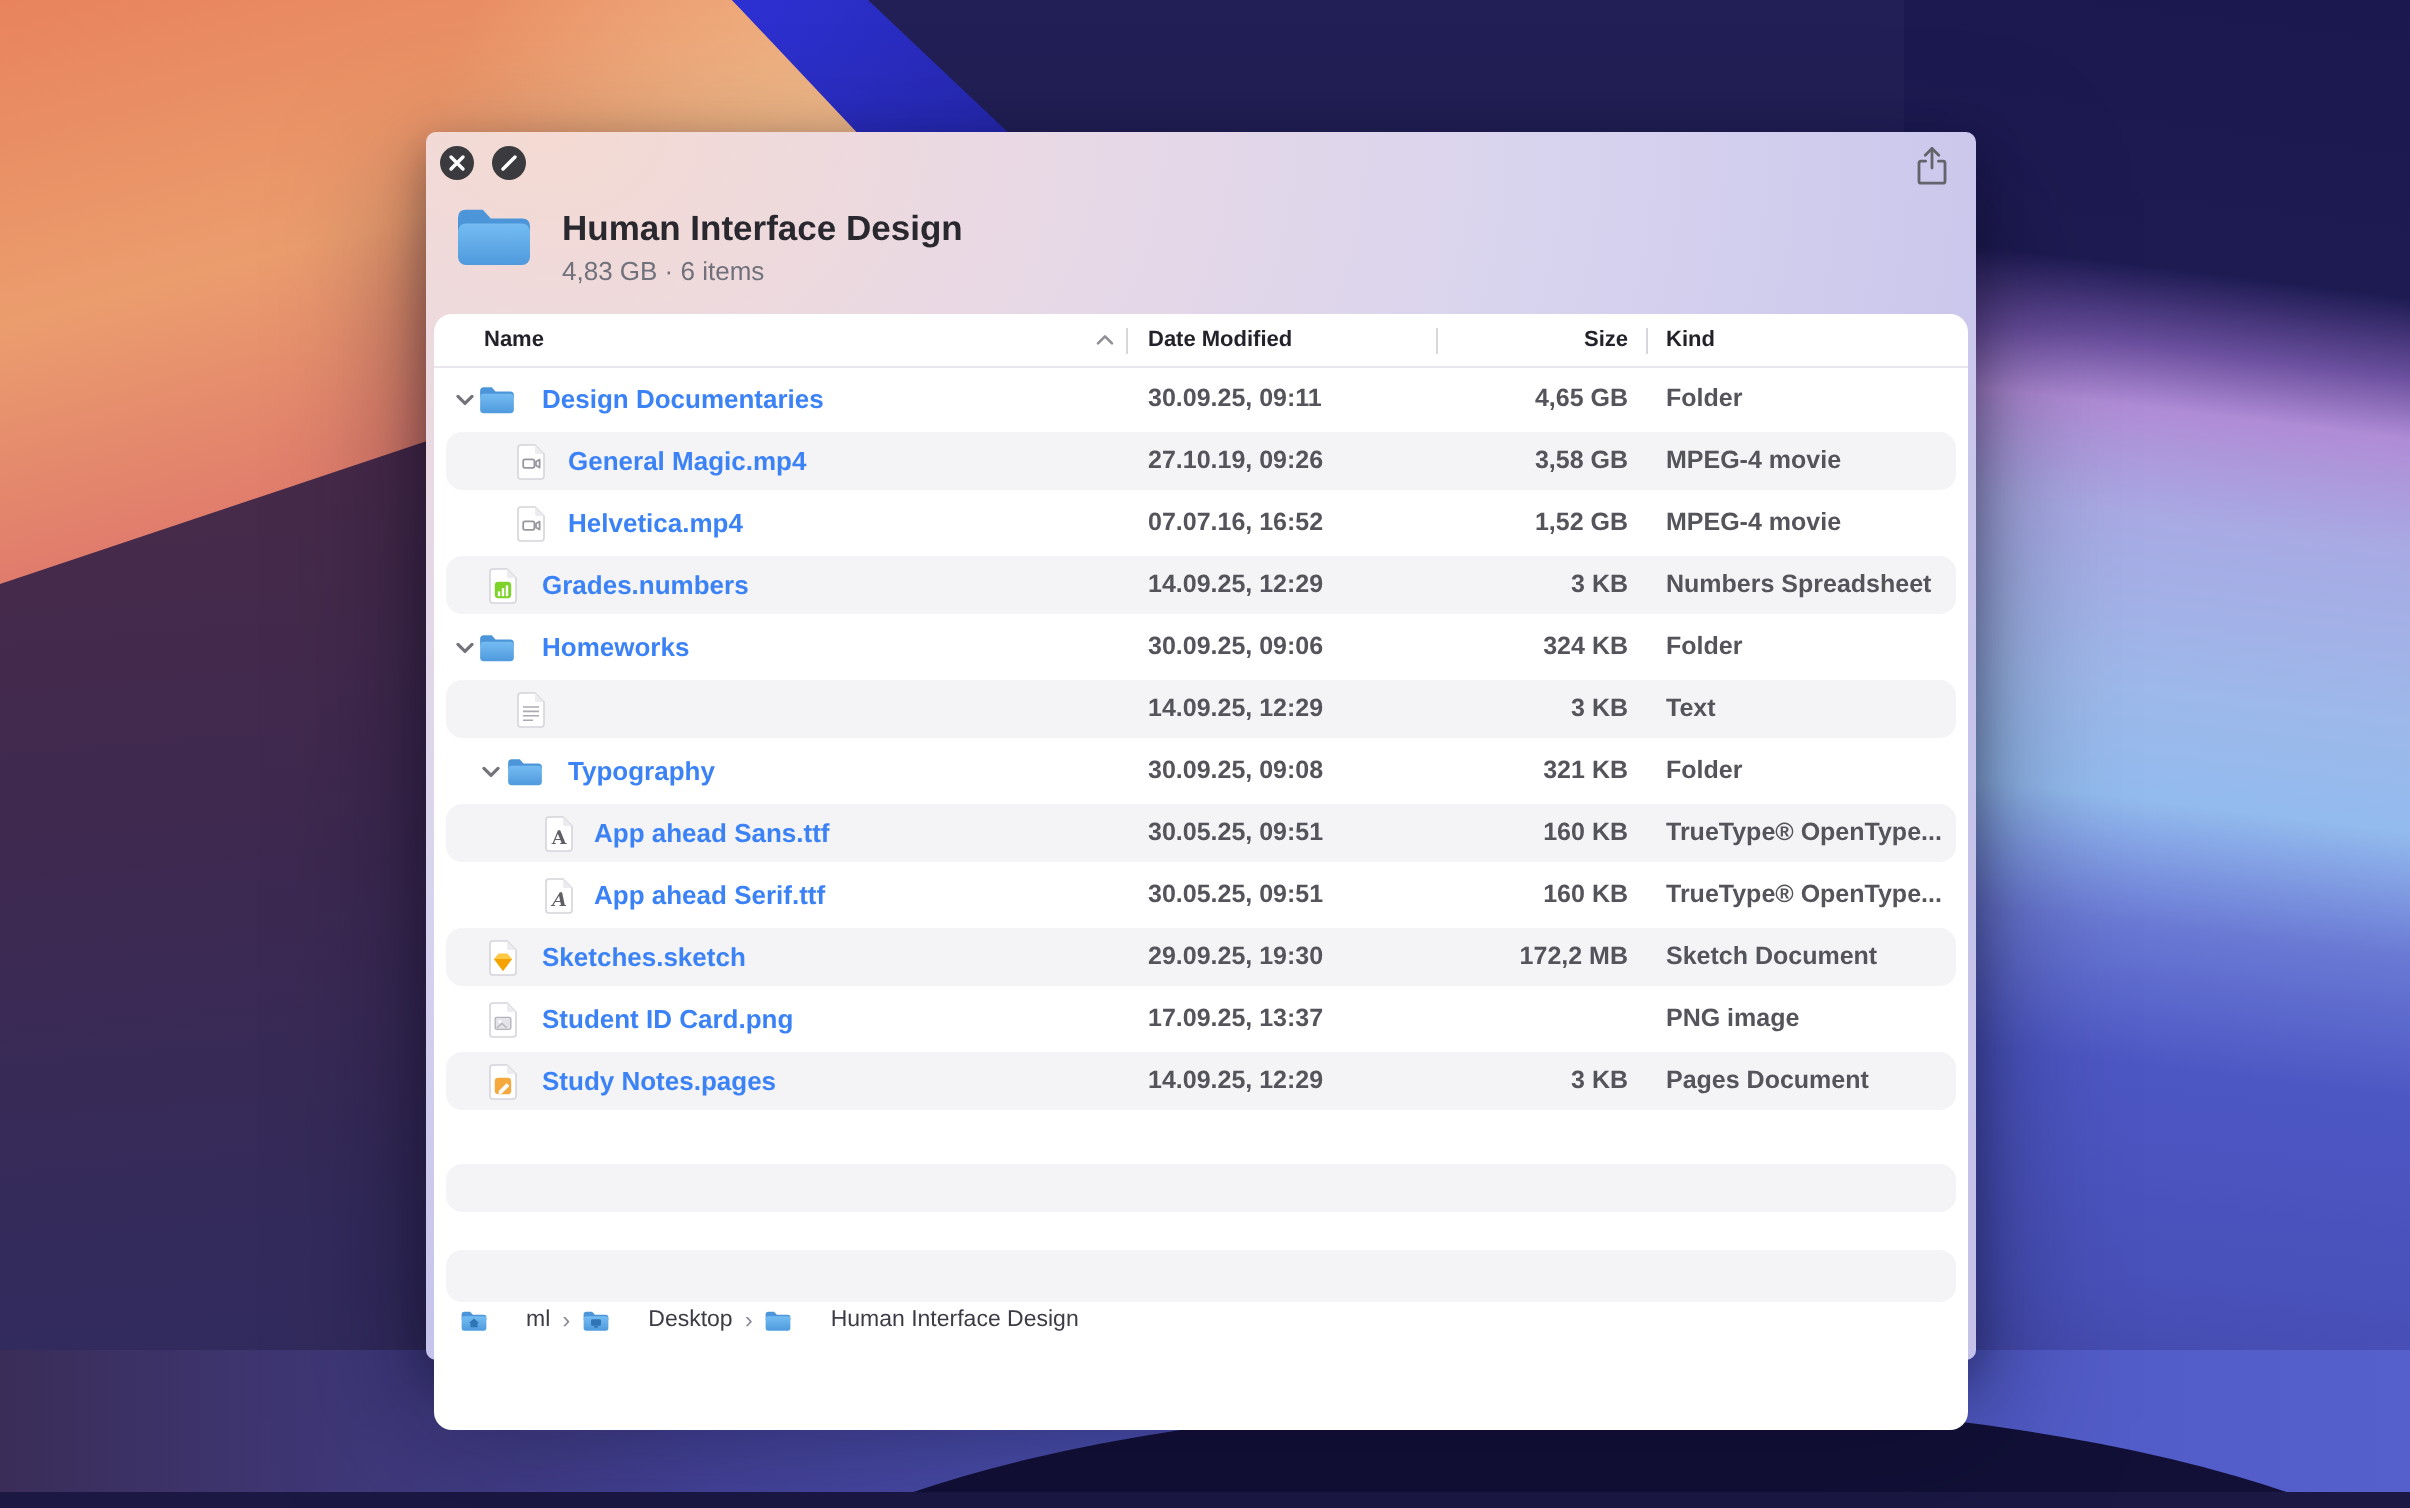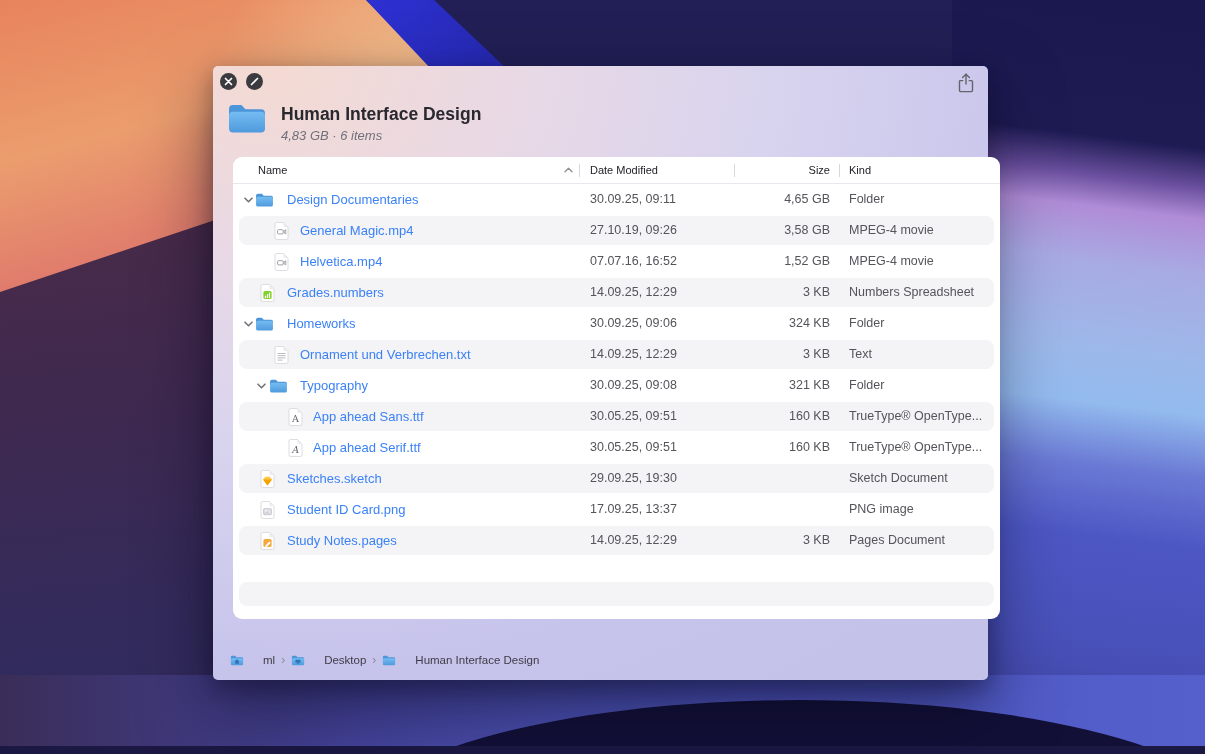--- a/index.html
+++ b/index.html
@@ -31,25 +31,25 @@
     background:radial-gradient(130% 125% at 8% 0%,#f4dad2 0%,#e9d9e5 24%,#d9d4ee 48%,#c7c4ec 78%,#c5c2ea 100%);
     box-shadow:0 30px 70px rgba(10,8,30,.5), 0 8px 22px rgba(10,8,30,.35); }
 
   .ctl { position:absolute; top:7px; width:17px; height:17px; border-radius:50%;
     background:#3b3b3f; display:flex; align-items:center; justify-content:center; cursor:default; }
   .ctl.close { left:7px; } .ctl.stop { left:33px; }
   .share-btn { position:absolute; top:6px; right:12px; width:20px; height:22px; }
 
   .hdr-folder { position:absolute; left:14px; top:36px; width:40px; height:33px; }
   .title { position:absolute; left:68px; top:38px; font-size:17.5px; font-weight:bold; color:#28282e; }
-  .subtitle { position:absolute; left:68px; top:62px; font-size:13px; color:#71717b;font-style:italic; }
+  .subtitle { position:absolute; left:68px; top:62px; font-size:13px; color:#71717b; }
 
   
-  .list { position:absolute; left:20px; top:91px; width:767px; height:462px; background:#fff;
-    border-radius:9px; overflow:hidden; }
+  .list { position:absolute; left:4px; top:91px; width:767px; height:558px; background:#fff;
+    border-radius:9px; overflow:hidden;font-weight:bold; }
   .thead { position:relative; height:27px; border-bottom:1px solid #e9e7ed; }
   .th { position:absolute; top:0; line-height:27px; font-size:11px; color:#22222a; }
   .th.hname { left:25px; }
   .th.hdate { left:357px; }
   .th.hsize { left:455px; width:142px; text-align:right; }
   .th.hkind { left:616px; }
   .sortchev { position:absolute; left:331px; top:10px; }
   .vdiv { position:absolute; top:7px; height:13px; width:1px; background:#d9d7de; }
   .vdiv.d1{left:346px;} .vdiv.d2{left:501px;} .vdiv.d3{left:606px;}
 
@@ -267,21 +267,20 @@
         <span class="cell nm">Homeworks</span>
         <span class="cell dt">30.09.25, 09:06</span>
         <span class="cell sz">324 KB</span>
         <span class="cell kd">Folder</span>
       </div>
 
       <div class="row lvl1 striped">
         <svg class="icon doc" viewBox="0 0 15 19">
             <use href="#sym-doc-text"></use>
           </svg>
-        <span class="cell nm">Ornament und Verbrechen.txt</span>
         <span class="cell dt">14.09.25, 12:29</span>
         <span class="cell sz">3 KB</span>
         <span class="cell kd">Text</span>
       </div>
 
       <div class="row lvl1">
         <svg class="chev" viewBox="0 0 9 6">
             <use href="#sym-chev-down"></use>
           </svg>
         <svg class="icon fold" viewBox="0 0 20 16">
@@ -312,20 +311,21 @@
         <span class="cell sz">160 KB</span>
         <span class="cell kd">TrueType® OpenType...</span>
       </div>
 
       <div class="row lvl0 striped">
         <svg class="icon doc" viewBox="0 0 15 19">
             <use href="#sym-doc-sketch"></use>
           </svg>
         <span class="cell nm">Sketches.sketch</span>
         <span class="cell dt">29.09.25, 19:30</span>
+        <span class="cell sz">172,2 MB</span>
         <span class="cell kd">Sketch Document</span>
       </div>
 
       <div class="row lvl0">
         <svg class="icon doc" viewBox="0 0 15 19">
             <use href="#sym-doc-image"></use>
           </svg>
         <span class="cell nm">Student ID Card.png</span>
         <span class="cell dt">17.09.25, 13:37</span>
         <span class="cell kd">PNG image</span>

